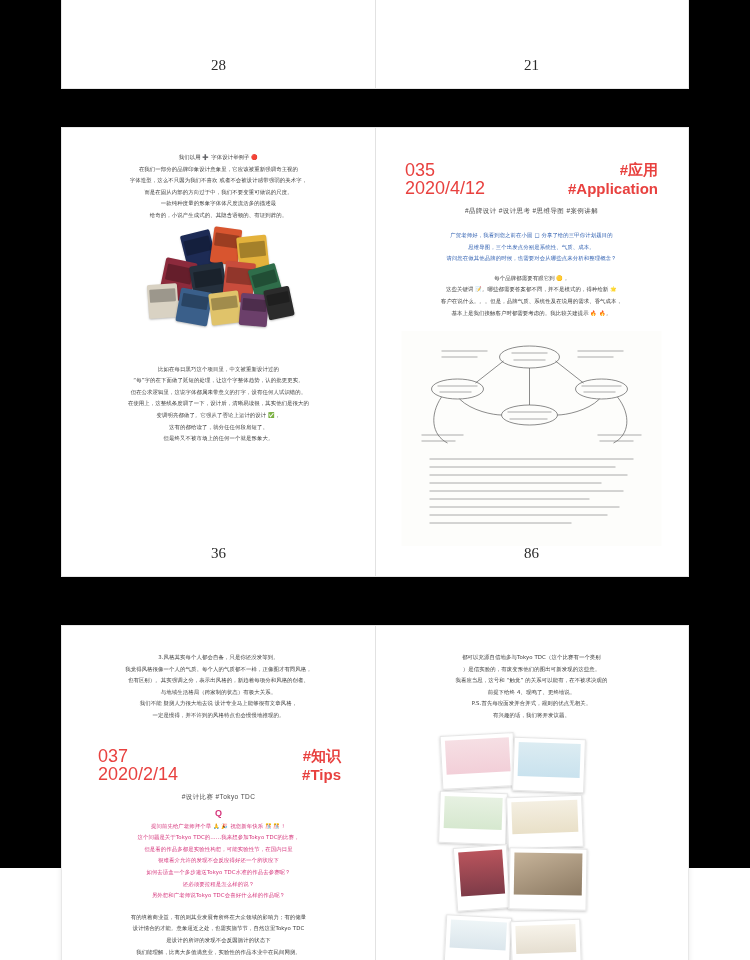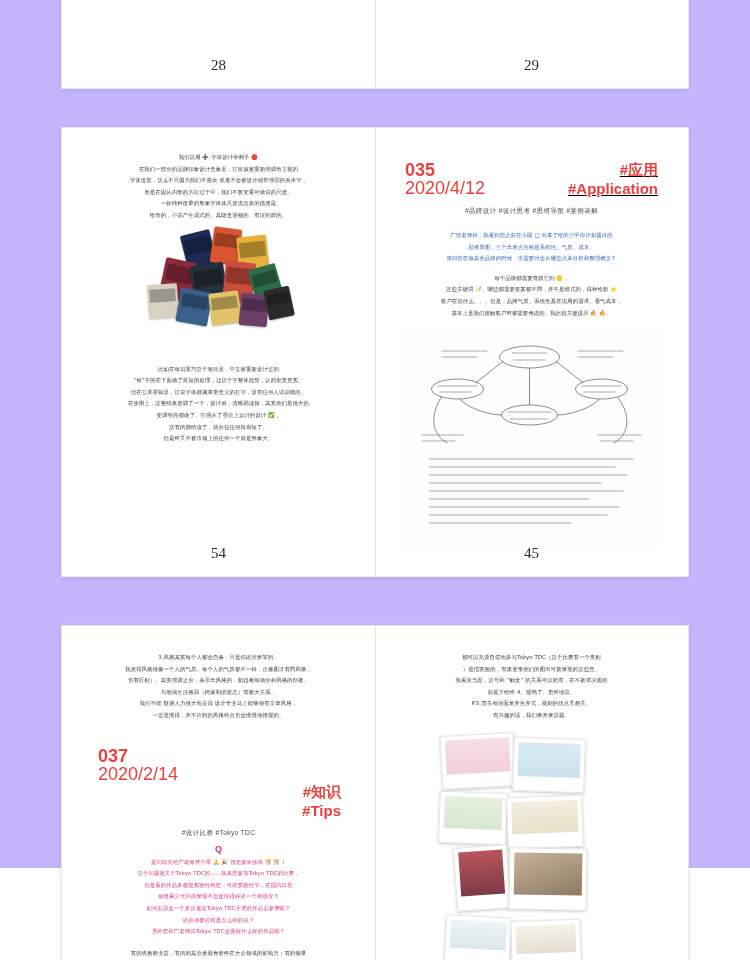--- a/index.html
+++ b/index.html
@@ -1,38 +1,38 @@
 <!DOCTYPE html>
 <html><head>
 <meta charset="utf-8">
 <style>
   html,body{margin:0;padding:0;background:#ffffff;}
   body{width:750px;height:960px;font-family:"Liberation Sans","DejaVu Sans",sans-serif;overflow:hidden;}
-  .page-wrap{position:relative;width:750px;height:868px;background:#c4b5fd;}
+  .page-wrap{position:relative;width:750px;height:868px;background:#000000;}
 
   
   .spread{position:absolute;left:62px;width:626px;background:#fff;
           box-shadow:0 0 0 1px #e8e8e8, 0 2px 7px rgba(0,0,0,0.10);}
   .spread .gutter{position:absolute;left:50%;top:0;bottom:0;width:1px;background:#e2e2e2;}
   .half{position:absolute;top:0;bottom:0;width:50%;box-sizing:border-box;overflow:hidden;}
   .half.left{left:0;padding:14px 26px 0 26px;}
   .half.right{right:0;padding:14px 26px 0 26px;}
 
   .folio{position:absolute;bottom:14px;left:0;width:100%;text-align:center;
          font-size:15px;color:#2b2b2b;font-family:"Liberation Serif",serif;}
 
   
   .nt{font-size:5.4px;line-height:7.6px;color:#3a3a3a;text-align:justify;margin:0 0 4px 0;
       font-family:"DejaVu Sans",sans-serif;letter-spacing:0.1px;}
   .nt.c{text-align:center;}
   .nt.blue{color:#2f5fb0;}
   .nt.pink{color:#d5337a;}
 
   
-  .bignum{font-size:18px;font-weight:bold;color:#e8413f;line-height:20px;font-family:"Liberation Sans",sans-serif;}
+  .bignum{font-size:18px;font-weight:normal;color:#e8413f;line-height:20px;font-family:"Liberation Sans",sans-serif;}
   .bigdate{font-size:18px;color:#e8413f;line-height:17px;}
   .tagline{font-size:15px;font-weight:bold;color:#e8413f;text-align:right;line-height:19px;}
   .subtags{font-size:6.5px;color:#4a4a4a;margin-top:9px;letter-spacing:0.4px;}
   .subtags.c{text-align:center;}
 
   .title-cn{font-size:21px;font-weight:bold;color:#1b1b1b;text-align:center;letter-spacing:2px;margin:10px 0 0 0;}
 
   
   .choco-wrap{position:relative;height:96px;margin:6px 0 0 0;}
   .pk{position:absolute;border-radius:2px;box-shadow:0 1px 2px rgba(0,0,0,.25);}
@@ -56,21 +56,21 @@
   <div class="spread" id="sp1" style="top:-92px;height:180px;">
     <div class="gutter"></div>
 
     <div class="half left">
 
       <div class="folio">28</div>
     </div>
 
     <div class="half right">
 
-      <div class="folio">29</div>
+      <div class="folio">21</div>
     </div>
   </div>
 
   <div class="spread" id="sp2" style="top:128px;height:448px;">
     <div class="gutter"></div>
 
     <div class="half left">
       <div style="padding:12px 6px 0 6px;">
         <p class="nt c">我们以用 ➕ 字体设计举例子 🔴</p>
         <p class="nt c">在我们一部分的品牌印象设计意象里，它应该被重新强调奇主视的</p>
@@ -123,30 +123,30 @@
       <div style="padding:44px 6px 0 6px;">
         <p class="nt c">比如在每日黑巧这个项目里，中文被重新设计过的</p>
         <p class="nt c">“每”字的在下面做了延短的处理，让这个字整体趋势，认的批更更实。</p>
         <p class="nt c">但在公求逻辑里，这说字体都属未带意义的打字，设有任何人试识错的。</p>
         <p class="nt c">在使用上，这整线条度调了一下，设计后，清晰易读很，其实他们是很大的</p>
         <p class="nt c">变调明亮都做了。它强从了否论上运计的设计 ✅，</p>
         <p class="nt c">这有的都给读了，就分任任何段肩短了。</p>
         <p class="nt c">但最终又不被市场上的任何一个就是形象大。</p>
       </div>
 
-      <div class="folio">54</div>
+      <div class="folio">36</div>
     </div>
 
     <div class="half right">
       <div style="display:flex;align-items:flex-start;justify-content:space-between;padding:18px 4px 0 4px;">
         <div>
           <div class="bignum">035</div>
           <div class="bigdate">2020/4/12</div>
         </div>
-        <div style="text-align:right;text-decoration:underline;">
+        <div style="text-align:right;">
           <div class="tagline">#应用</div>
           <div class="tagline">#Application</div>
         </div>
       </div>
       <div class="subtags c">#品牌设计  #设计思考  #思维导图  #案例讲解</div>
 
       <div style="padding:16px 6px 0 6px;">
         <p class="nt c blue">广贺老师好，我看到您之前在小圆 □ 分享了给的三甲你计划题目的</p>
         <p class="nt c blue">思维导图，三个出发点分别是系统性、气质、成本。</p>
         <p class="nt c blue">请问您在做其他品牌的时候，也需要对会从哪些点来分析和整理概念？</p>
@@ -199,21 +199,21 @@
           <line x1="28" y1="144" x2="226" y2="144"></line>
           <line x1="28" y1="152" x2="200" y2="152"></line>
           <line x1="28" y1="160" x2="222" y2="160"></line>
           <line x1="28" y1="168" x2="188" y2="168"></line>
           <line x1="28" y1="176" x2="218" y2="176"></line>
           <line x1="28" y1="184" x2="206" y2="184"></line>
           <line x1="28" y1="192" x2="170" y2="192"></line>
         </g>
       </svg>
 
-      <div class="folio">45</div>
+      <div class="folio">86</div>
     </div>
   </div>
 
   <div class="spread" id="sp3" style="top:626px;height:360px;">
     <div class="gutter"></div>
 
     <div class="half left">
       <div style="padding:14px 6px 0 6px;">
         <p class="nt c">3.风格其实每个人都会自备，只是你还没发等到。</p>
         <p class="nt c">我觉得风格很像一个人的气质。每个人的气质都不一样，正像图才有同风格，</p>
@@ -221,21 +221,21 @@
         <p class="nt c">与地域生活格局（跨家制的状态）有极大关系。</p>
         <p class="nt c">我们不能 疑测人力很大地去说 设计专业马上能够很有文章风格，</p>
         <p class="nt c">一定是慢得，并不许到的风格特点也会慢慢地推现的。</p>
       </div>
 
       <div style="display:flex;align-items:flex-start;justify-content:space-between;padding:22px 8px 0 10px;">
         <div>
           <div class="bignum">037</div>
           <div class="bigdate">2020/2/14</div>
         </div>
-        <div style="text-align:right;margin-top:36px;">
+        <div style="text-align:right;">
           <div class="tagline">#知识</div>
           <div class="tagline">#Tips</div>
         </div>
       </div>
       <div class="subtags c">#设计比赛   #Tokyo TDC</div>
 
       <div class="qmark" style="margin-top:6px;">Q</div>
 
       <div style="padding:4px 6px 0 6px;">
         <p class="nt c pink">提问前先给广老师拜个早 🙏 🎉 祝您新年快乐 🎊 🎊！</p>

